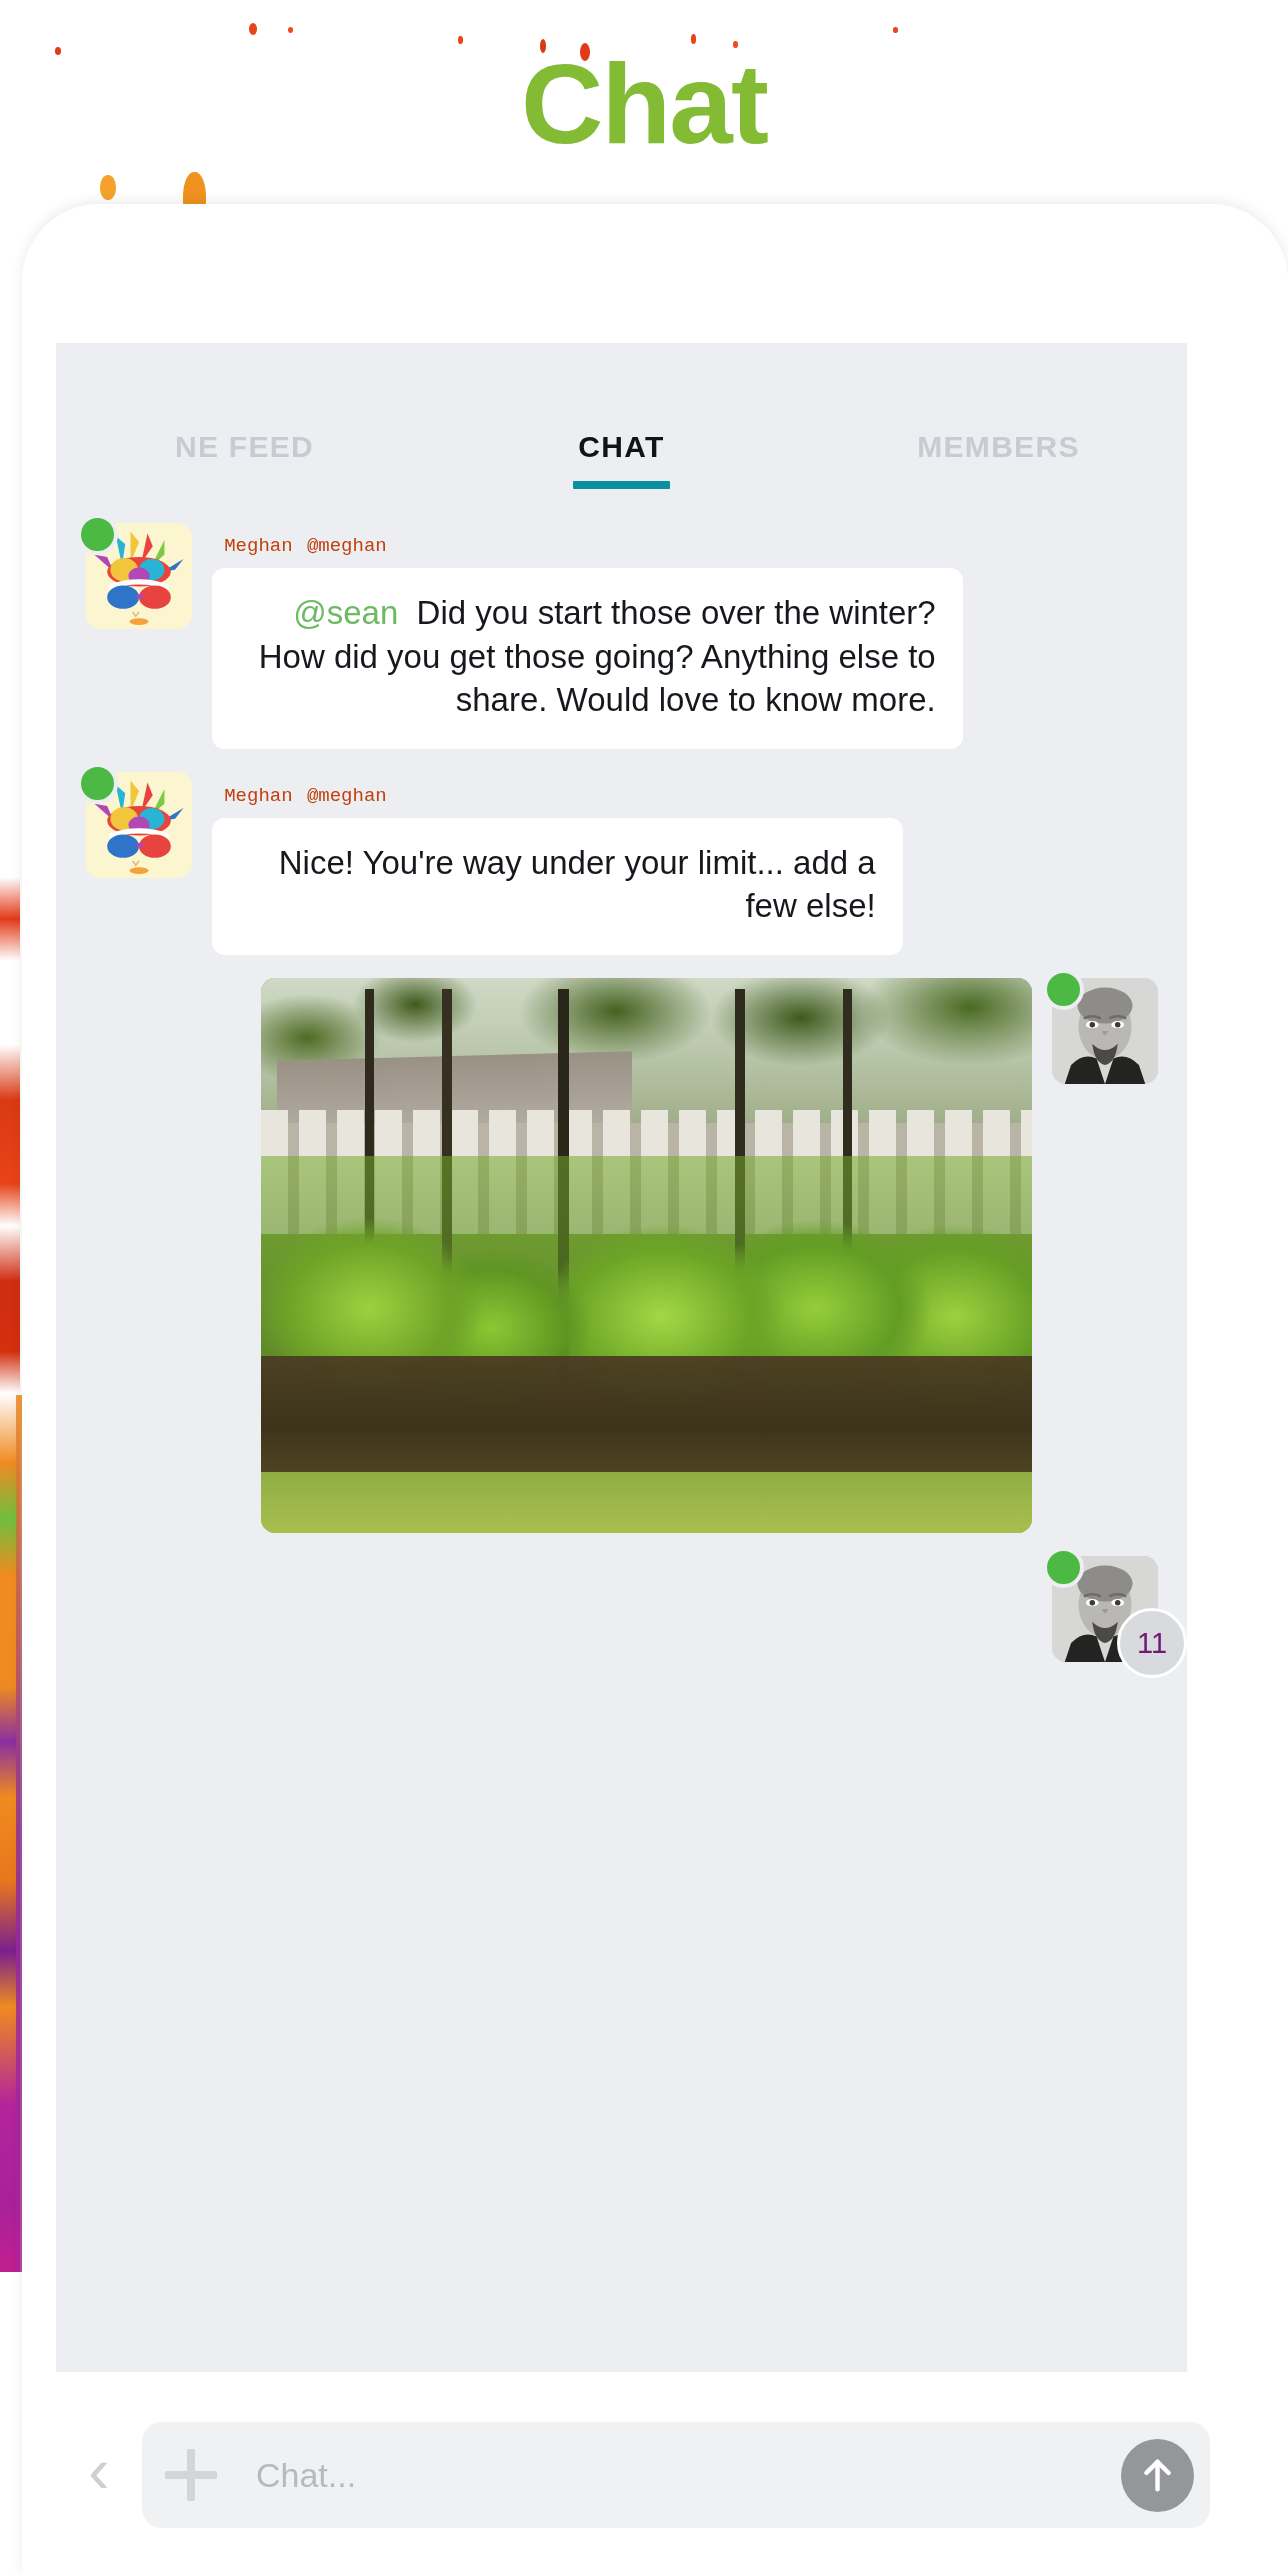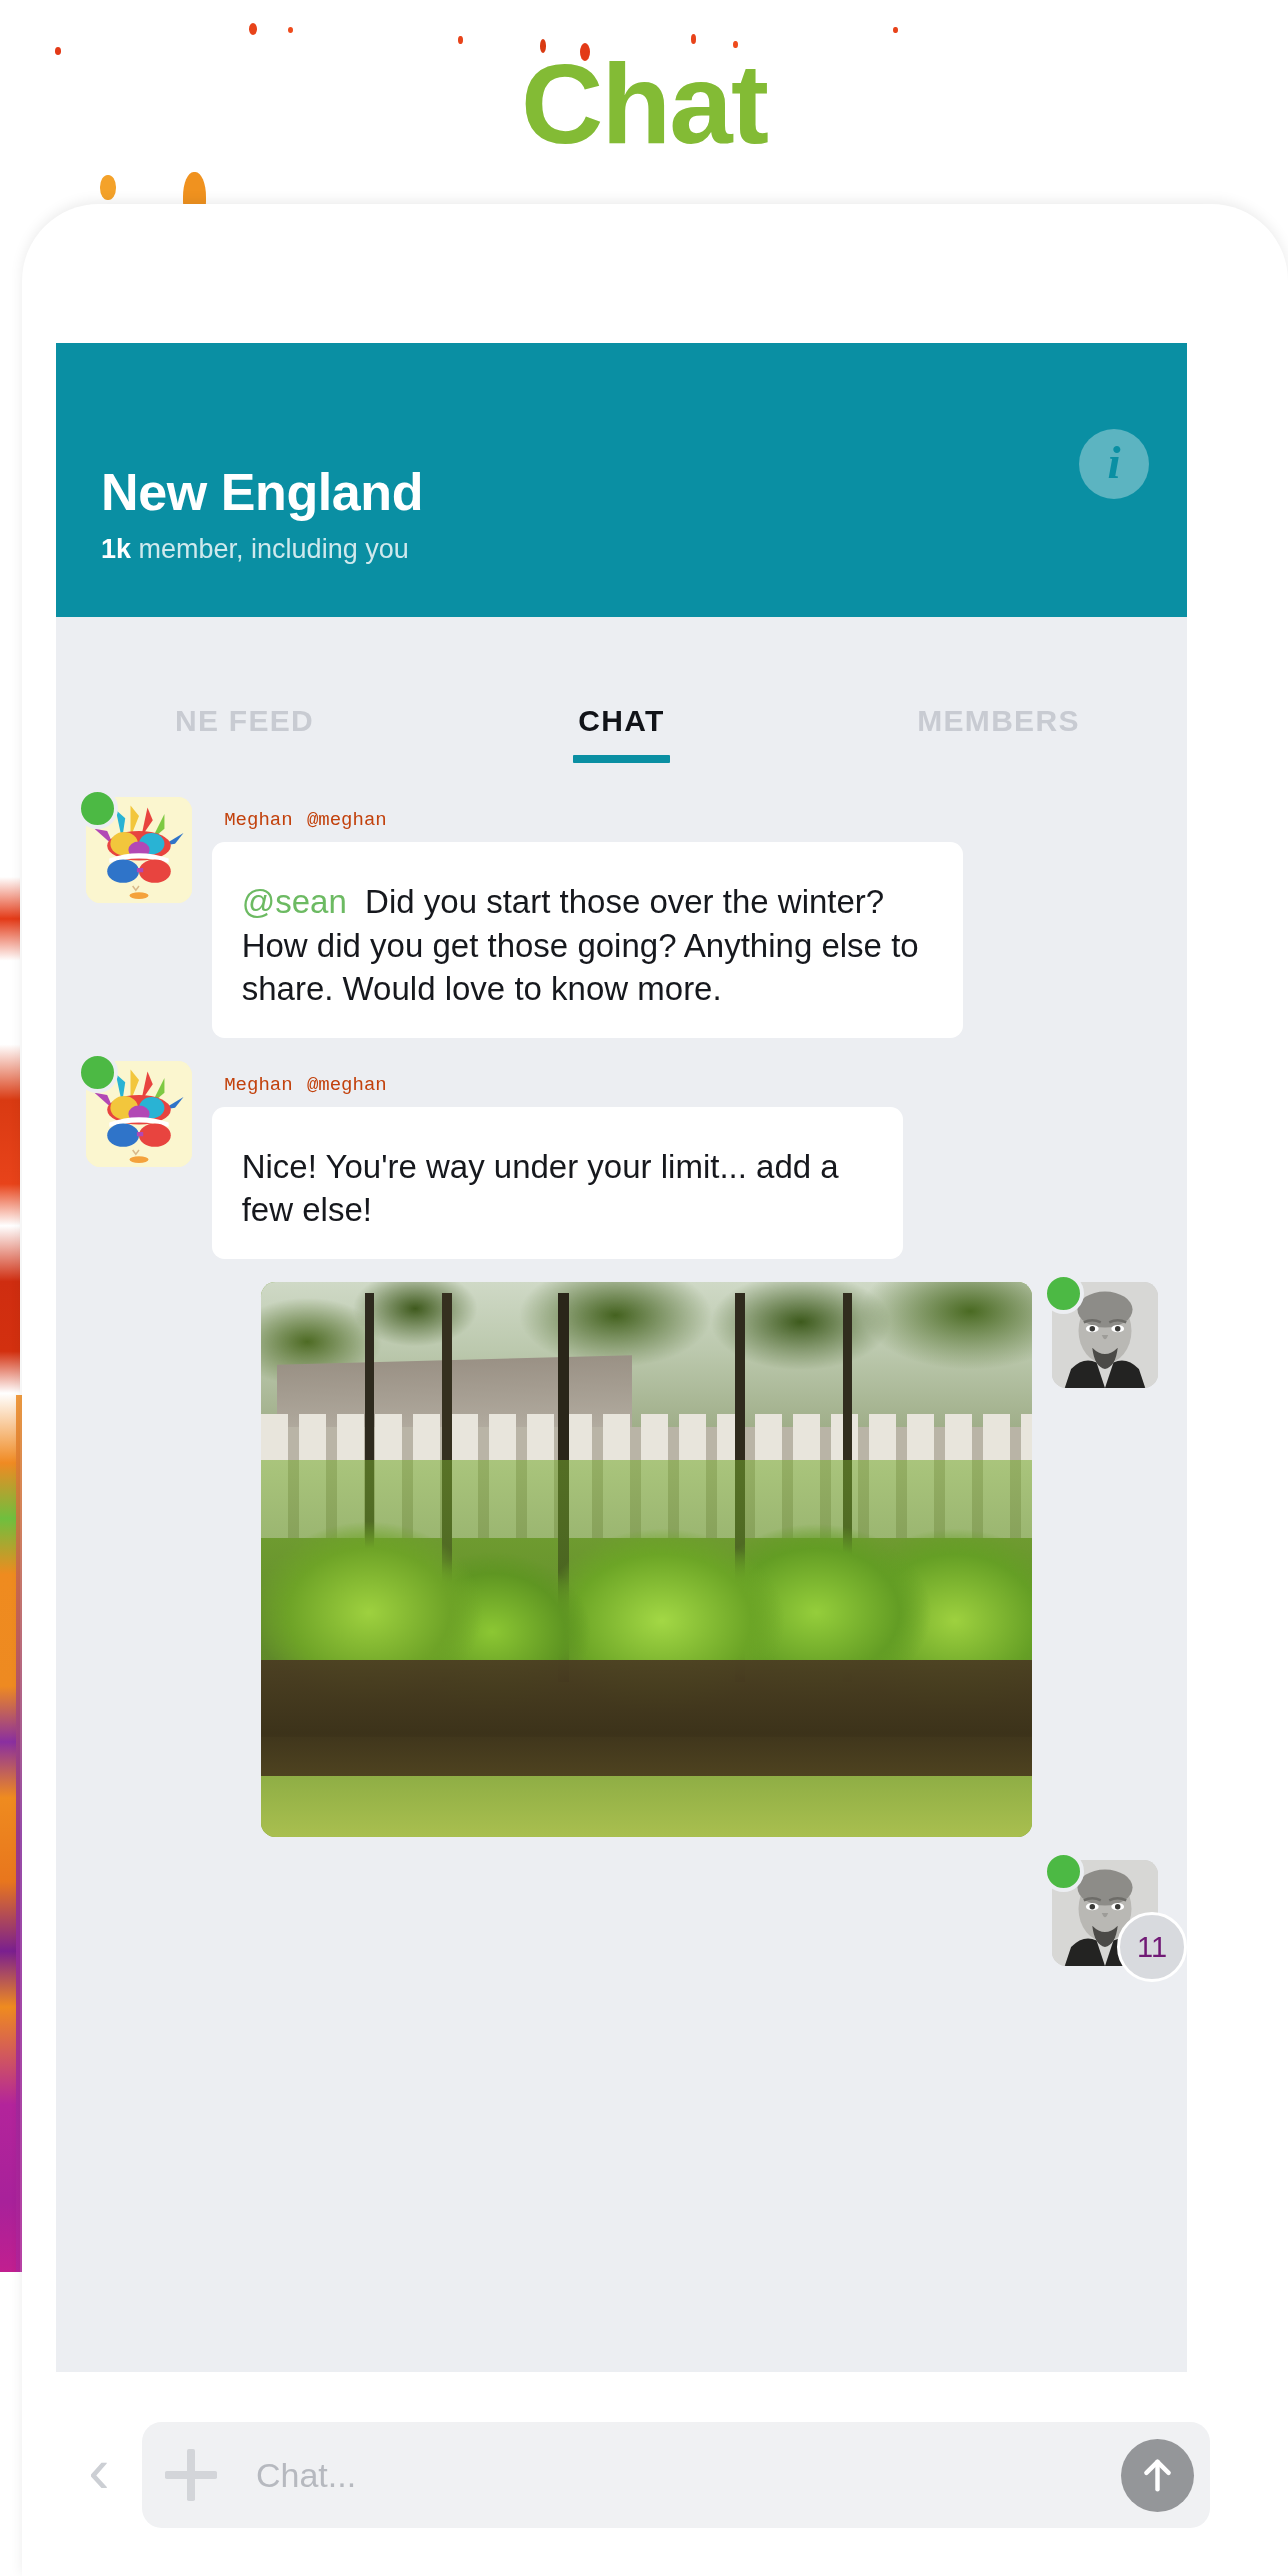--- a/index.html
+++ b/index.html
@@ -221,25 +221,26 @@
     z-index: 4;
   }
 
   .msg-body { margin-left: 19.7px; flex: 1 1 auto; min-width: 0; }
   .msg-meta { font-size: 19px; color: #c2410c; margin: 12.5px 0 10.7px 12.5px; font-family: Liberation Mono, monospace; }
   .msg-meta .handle { margin-left: 14.3px; }
 
   .bubble {
     background: #ffffff;
     border-radius: 12.5px;
-    padding: 38px 27px 27px 30px;
+    padding: 23px 27px 27px 30px;
     font-size: 33px;
     line-height: 1.33;
     color: #16181d;
     max-width: 751px;
+    text-align: right;
   }
   .mention { color: #6cba62; }
 
   
   .photo-row {
     display: flex;
     align-items: flex-start;
     justify-content: flex-end;
     padding: 0 29px 0 30px;
     margin-bottom: 23px;
@@ -408,29 +409,20 @@
   <div class="splat" style="left:1243px;top:2138px;width:27px;height:10.7px;background:#e8761d;border-radius:40%;"></div>
   <div class="splat-strip-left"></div>
   <div class="splat-strip-left2"></div>
 
   <div id="page-title">Chat</div>
 
   <div id="phone"></div>
 
   <div id="app">
 
-    <div id="chat-header">
-      <div id="group-title">New England</div>
-      <div id="member-line">
-        <b>1k</b><span> member, including you</span>
-      </div>
-      <div id="info-button">
-        <span>i</span>
-      </div>
-    </div>
 
     <div id="tabbar">
       <div class="tab">
         <span>NE FEED</span>
       </div>
       <div class="tab active">
         <span>CHAT</span>
         <span class="underline"></span>
       </div>
       <div class="tab">

